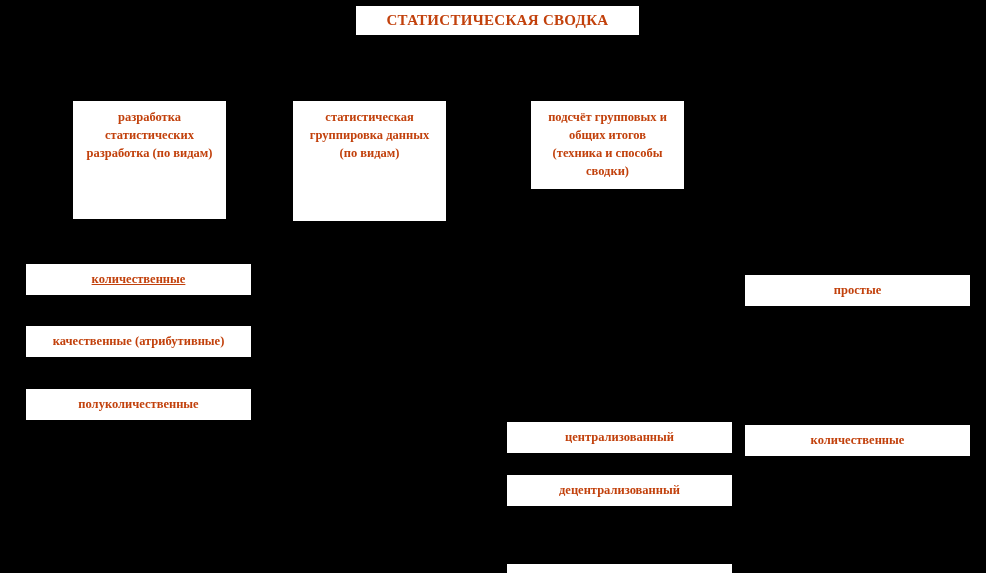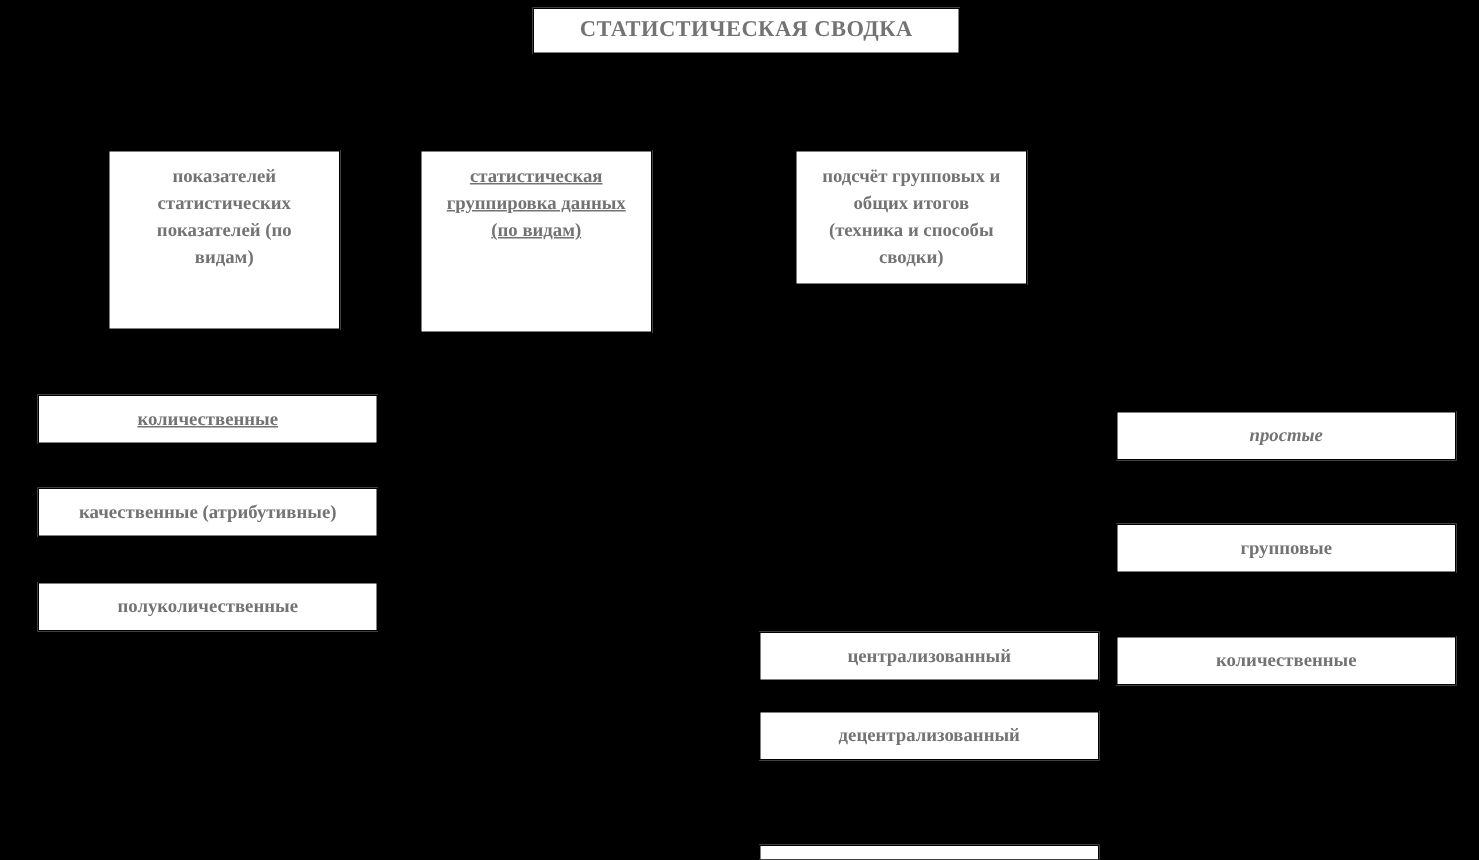--- a/index.html
+++ b/index.html
@@ -7,21 +7,21 @@
     padding: 0;
     background: #000000;
   }
   #canvas {
     position: relative;
     width: 986px;
     height: 573px;
     background: #000000;
     font-family: "Liberation Serif", serif;
     font-weight: bold;
-    color: #737373;
+    color: #c2410c;
     overflow: hidden;
   }
   .box {
     position: absolute;
     background: #ffffff;
     border: 1px solid #000000;
     text-align: center;
     box-sizing: border-box;
   }
   .title-box {
@@ -35,70 +35,69 @@
     font-size: 15px;
     letter-spacing: 0.3px;
     white-space: nowrap;
   }
   .stage {
     font-size: 12.5px;
     line-height: 18px;
     padding: 7px 13px 0;
   }
   #stage-1 { left: 72px;  top: 100px; width: 155px; height: 120px; }
-  #stage-2 { left: 280px; top: 100px; width: 155px; height: 122px; text-decoration: underline; }
+  #stage-2 { left: 292px; top: 100px; width: 155px; height: 122px; }
   #stage-3 { left: 530px; top: 100px; width: 155px; height: 90px;  }
   #stage-4 { left: 768px; top: 100px; width: 155px; height: 120px; }
   .leaf {
     width: 227px;
     height: 33px;
     display: flex;
     align-items: center;
     justify-content: center;
     font-size: 12.5px;
     white-space: nowrap;
   }
   .col-left  { left: 25px;  }
   .col-mid   { left: 506px; }
   .col-right { left: 744px; }
   #ind-1 { top: 263px; text-decoration: underline; }
   #ind-2 { top: 325px; font-family: Liberation Serif, serif; }
   #ind-3 { top: 388px; }
-  #tab-1 { top: 274px; font-style: italic; }
+  #tab-1 { top: 274px; }
   #tab-2 { top: 349px; }
   #tab-3 { top: 424px; }
   #met-1 { top: 421px; }
   #met-2 { top: 474px; }
   #met-3 { top: 563px; }
 </style>
 </head>
 <body>
 
 <div id="canvas">
 
   <div class="box title-box">СТАТИСТИЧЕСКАЯ СВОДКА</div>
 
-  <div class="box stage" id="stage-1">показателей статистических показателей (по видам)</div>
+  <div class="box stage" id="stage-1">разработка статистических разработка (по видам)</div>
 
   <div class="box stage" id="stage-2">статистическая группировка данных (по видам)</div>
 
   <div class="box stage" id="stage-3">подсчёт групповых и общих итогов (техника и способы сводки)</div>
 
 
   <div class="box leaf col-left" id="ind-1">количественные</div>
 
   <div class="box leaf col-left" id="ind-2">качественные (атрибутивные)</div>
 
   <div class="box leaf col-left" id="ind-3">полуколичественные</div>
 
   <div class="box leaf col-mid" id="met-2">децентрализованный</div>
 
   <div class="box leaf col-mid" id="met-1">централизованный</div>
 
   <div class="box leaf col-mid" id="met-3">смешанный</div>
 
   <div class="box leaf col-right" id="tab-1">простые</div>
 
-  <div class="box leaf col-right" id="tab-2">групповые</div>
 
   <div class="box leaf col-right" id="tab-3">количественные</div>
 
 </div>
 
 </body></html>

